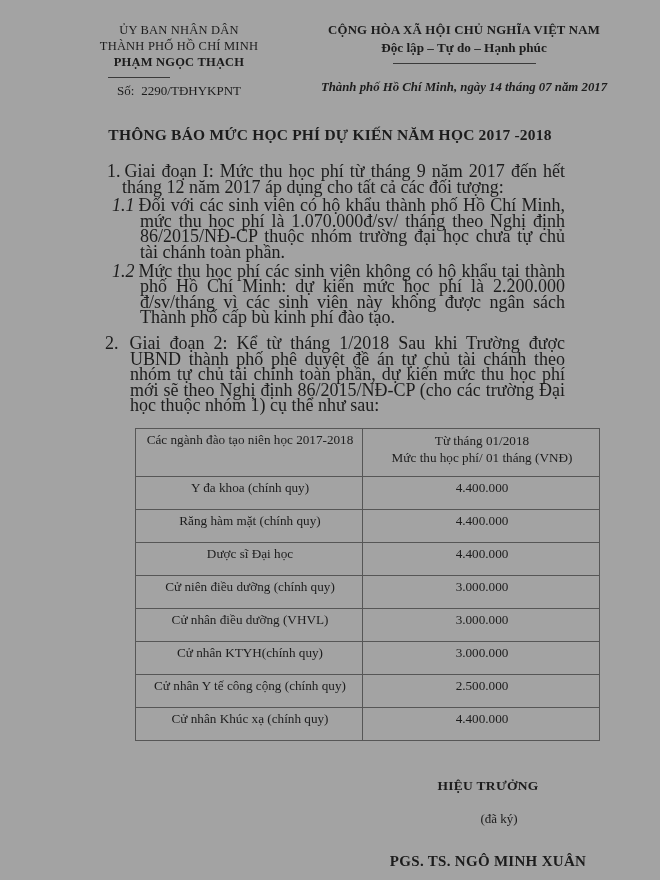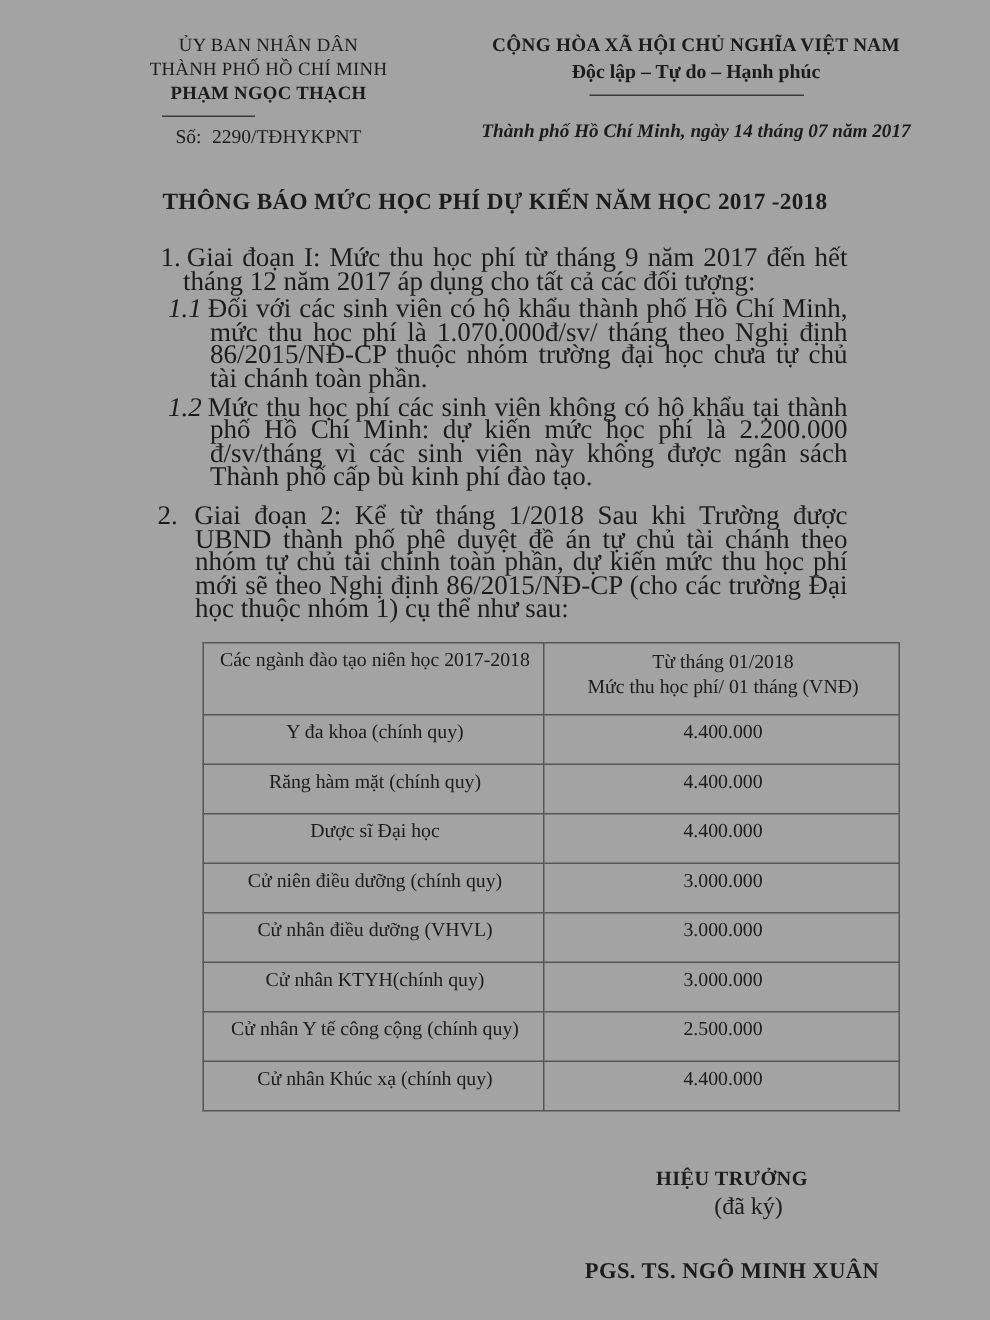--- a/index.html
+++ b/index.html
@@ -78,21 +78,21 @@
   .fee-table .header-row td { height: 44px; }
   .fee-table .data-row td { height: 29px; }
   .col2-head { text-align: center; line-height: 17px; }
   
   .signature {
     width: 280px;
     margin: 37px 32px 0 auto;
     text-align: center;
   }
   .sig-role { font-weight: bold; font-size: 13.5px; letter-spacing: 0.3px; }
-  .sig-note { margin-top: 2px; font-size: 16px; padding-left: 22px; }
+  .sig-note { margin-top: 17px; font-size: 13px; padding-left: 22px; }
   .sig-name { margin-top: 26px; font-weight: bold; font-size: 15px; letter-spacing: 0.3px; }
 </style>
 </head>
 <body>
 
 <div class="page">
 
   <div class="header">
     <div class="header-left">
       <div class="hl-normal">ỦY BAN NHÂN DÂN</div>

